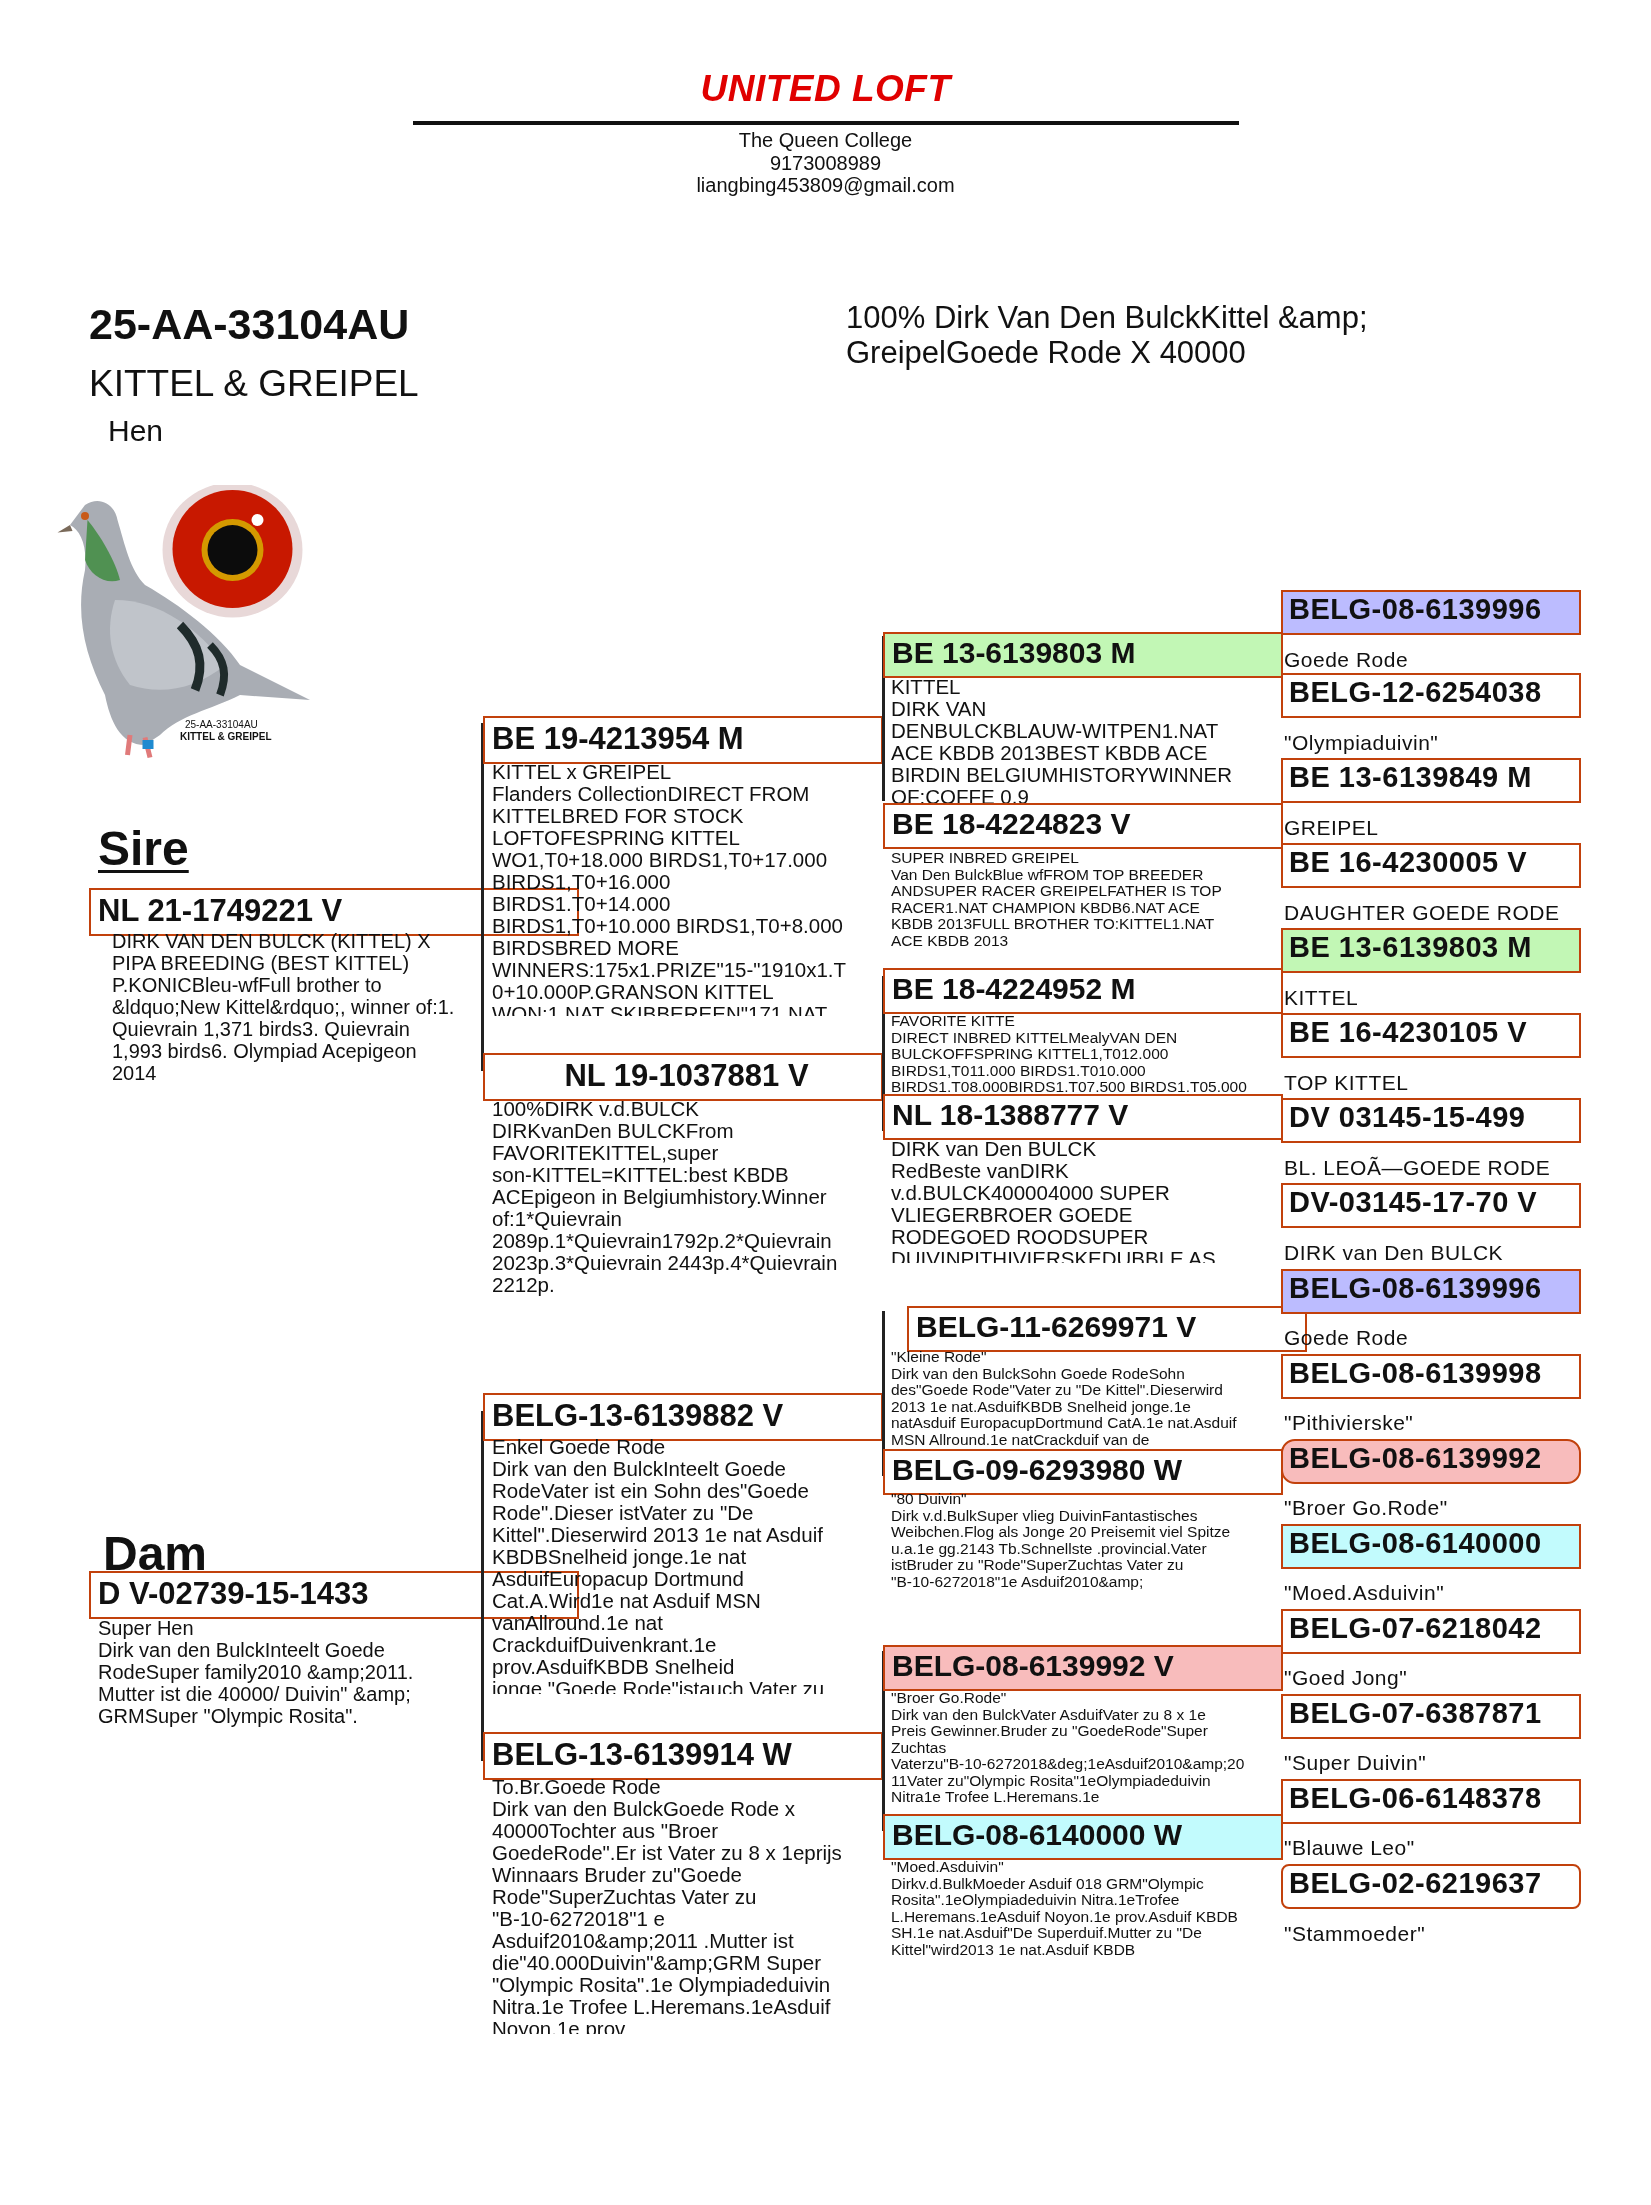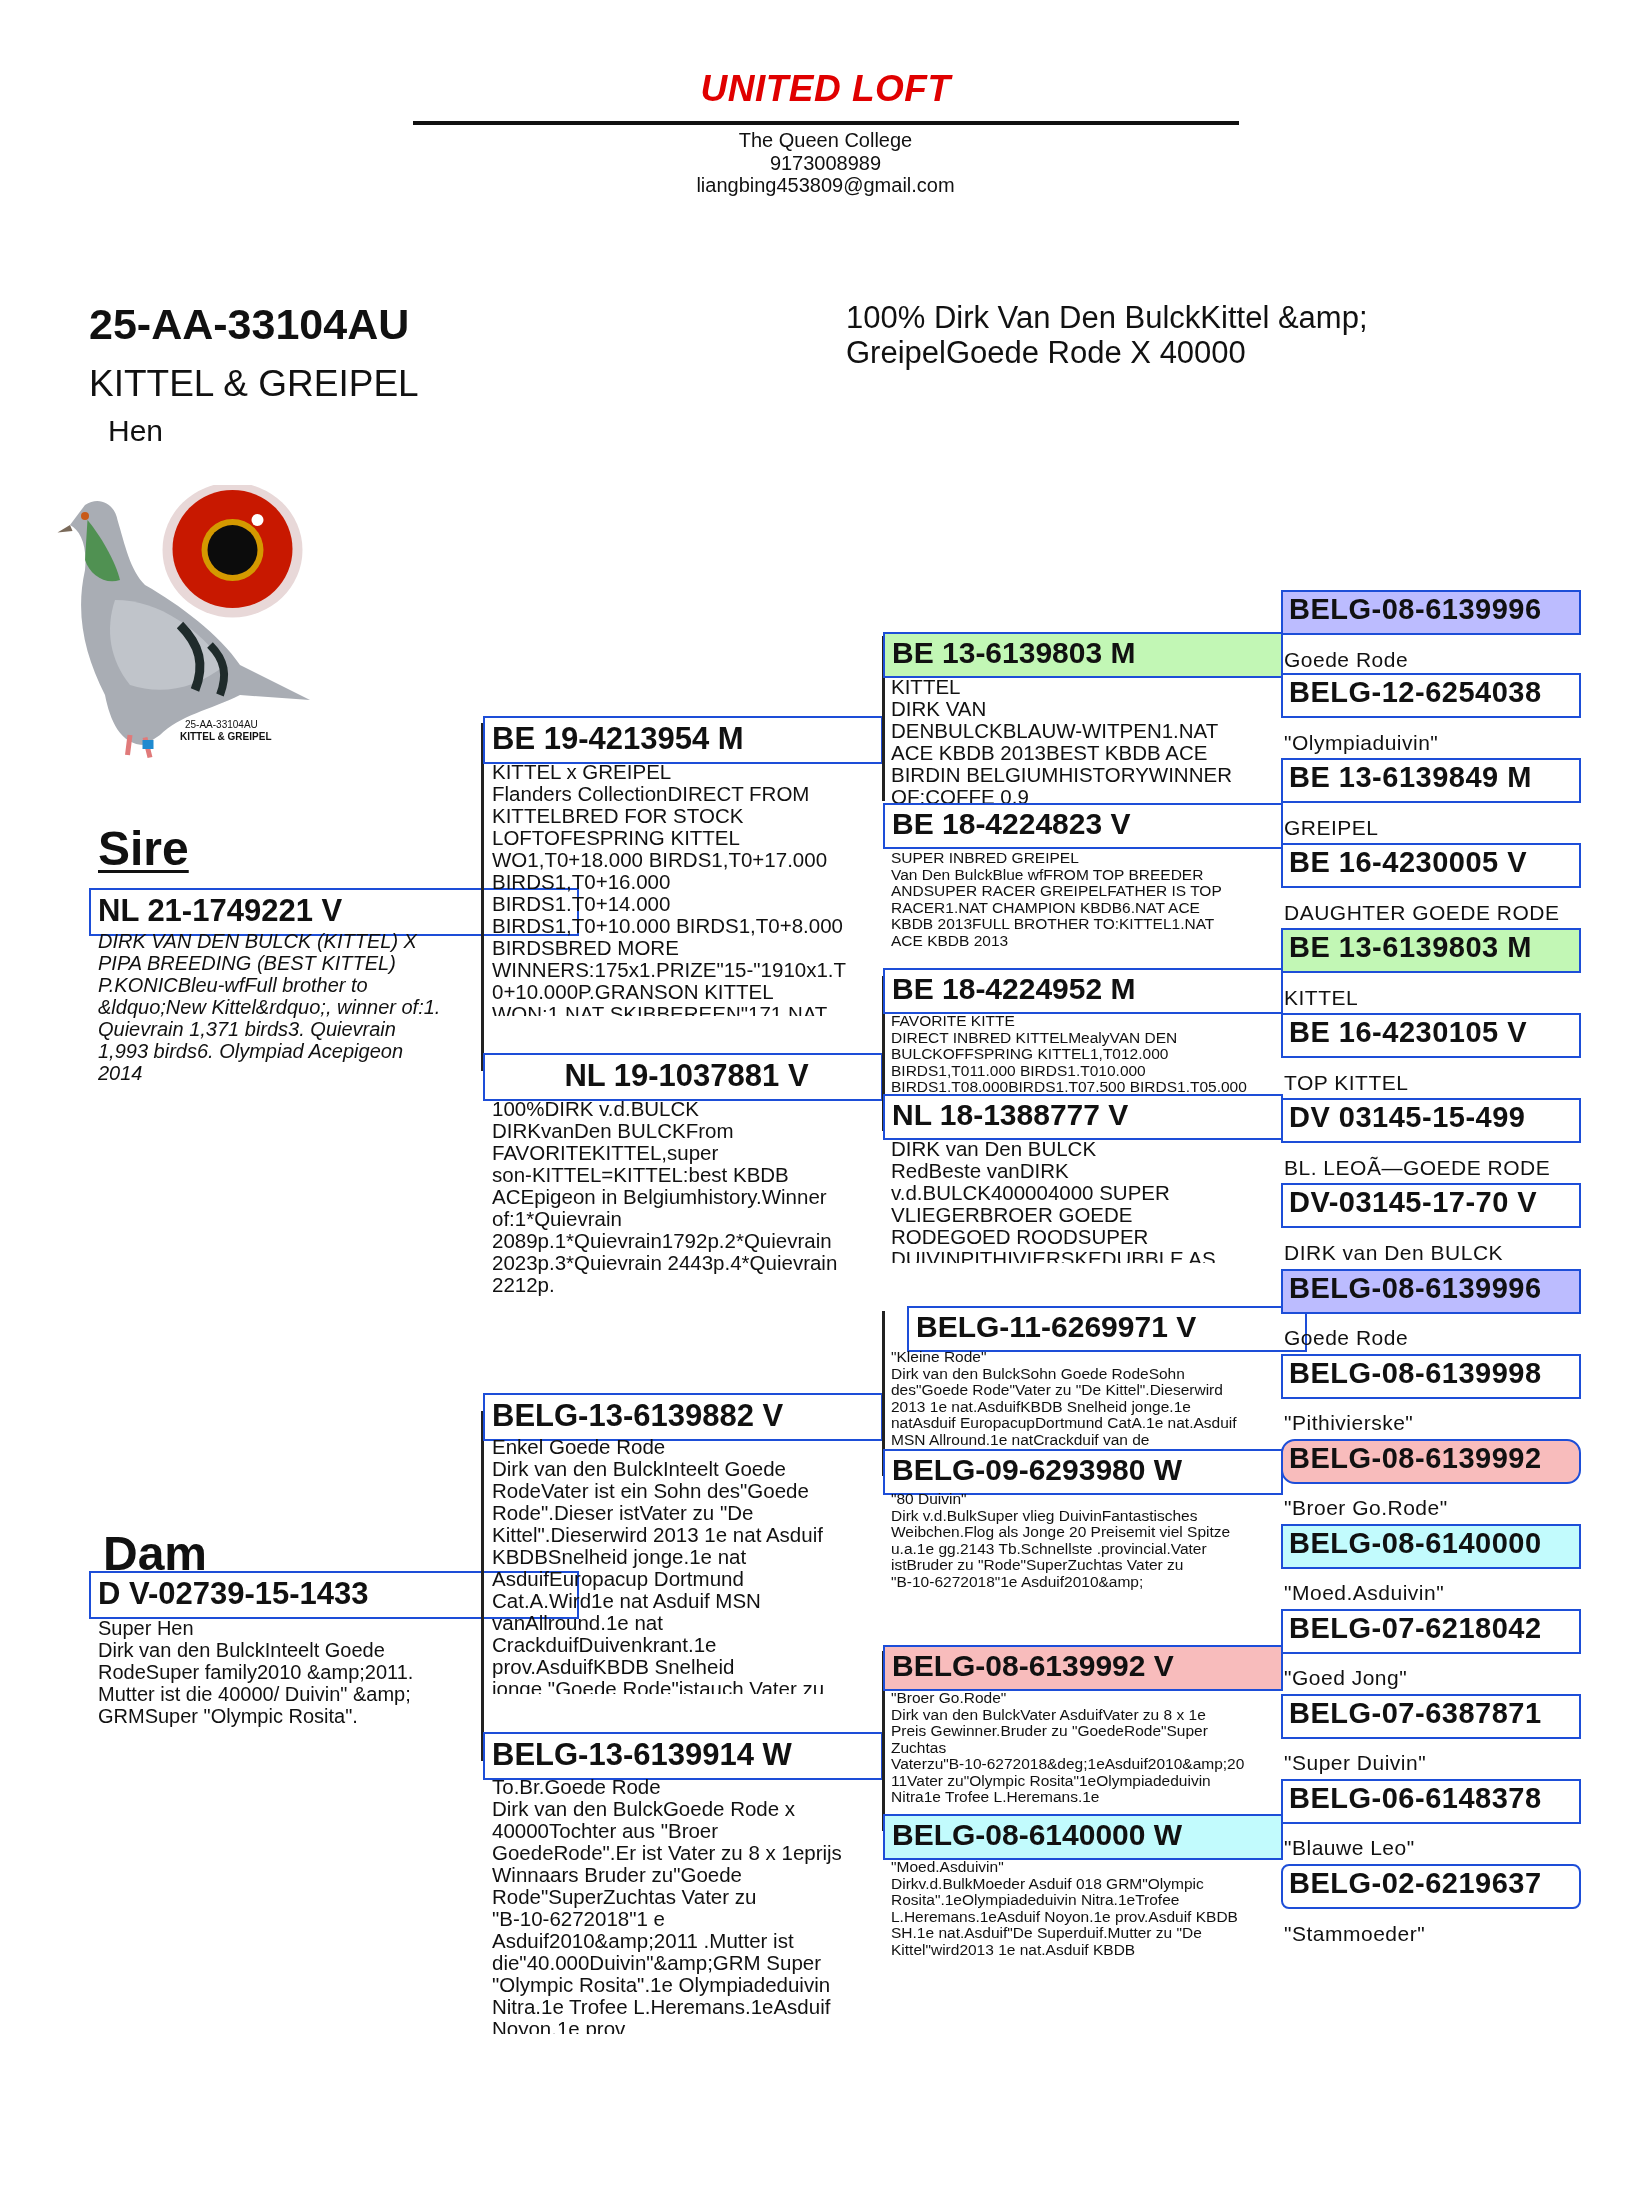--- a/index.html
+++ b/index.html
@@ -19,21 +19,21 @@
   .bird-sex { left: 108px; top: 414px; font-size: 30px; }
   .strain { left: 846px; top: 300px; font-size: 31px; line-height: 35px; width: 651px; }
 
   
   .photo { left: 30px; top: 485px; width: 300px; height: 280px; }
 
   
   .sec-label { font-size: 48px; font-weight: bold; text-decoration: underline; text-decoration-thickness: 3px; text-underline-offset: 5px; }
 
   
-  .ring-box { border: 2px solid #1d4ed8; box-sizing: border-box; background: #fff; font-weight: bold; white-space: nowrap; overflow: hidden; }
+  .ring-box { border: 2px solid #c2410c; box-sizing: border-box; background: #fff; font-weight: bold; white-space: nowrap; overflow: hidden; }
   .notes { white-space: pre-line; overflow: hidden; color: #111; }
   .vline { background: #222; width: 2.5px; }
 
   
   .g1 .ring-box { width: 490px; height: 48px; font-size: 31px; padding: 3px 0 0 7px; }
   .g1 .notes { width: 450px; font-size: 20px; line-height: 22px; }
 
   
   .g2 .ring-box { width: 400px; height: 48px; font-size: 31px; padding: 3px 0 0 7px; }
   .g2 .notes { width: 390px; font-size: 20.5px; line-height: 22px; }
@@ -91,21 +91,21 @@
     <text x="310" y="485" font-family="Liberation Sans, sans-serif" font-size="20" fill="#111">25-AA-33104AU</text>
     <text x="300" y="510" font-family="Liberation Sans, sans-serif" font-size="20" font-weight="bold" fill="#111">KITTEL &amp; GREIPEL</text>
   </svg>
 </div>
 
 <div class="abs sec-label" style="left:98px; top:821px;">Sire</div>
 <div class="abs sec-label" style="left:103px; top:1526px;">Dam</div>
 
 <div class="g1">
   <div class="abs ring-box" style="left:89px; top:888px;">NL 21-1749221 V</div>
-  <div class="abs notes" style="left:98px; top:930px;font-style:italic;">DIRK VAN DEN BULCK (KITTEL) X
+  <div class="abs notes" style="left:112px; top:930px;">DIRK VAN DEN BULCK (KITTEL) X
 PIPA BREEDING (BEST KITTEL)
 P.KONICBleu-wfFull brother to
 &amp;ldquo;New Kittel&amp;rdquo;, winner of:1.
 Quievrain 1,371 birds3. Quievrain
 1,993 birds6. Olympiad Acepigeon
 2014</div>
 
   <div class="abs ring-box" style="left:89px; top:1571px;">D V-02739-15-1433</div>
   <div class="abs notes" style="left:98px; top:1617px;">Super Hen
 Dirk van den BulckInteelt Goede

